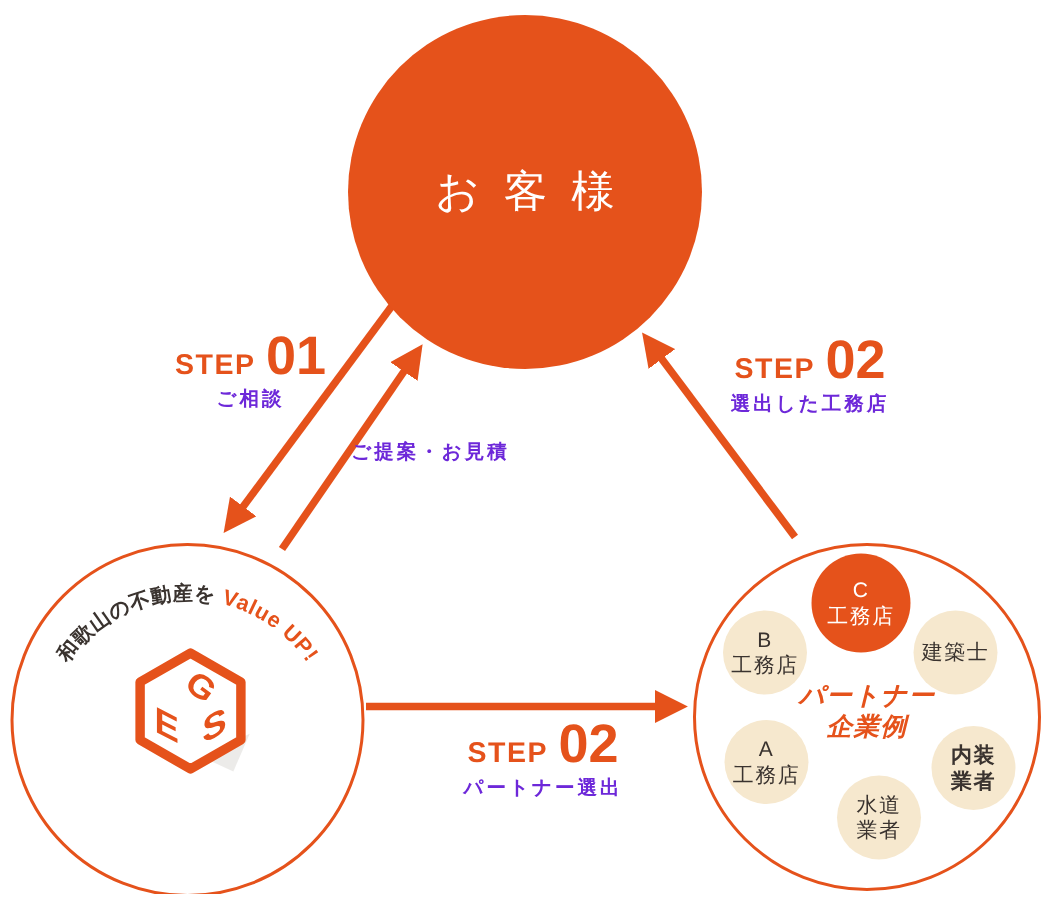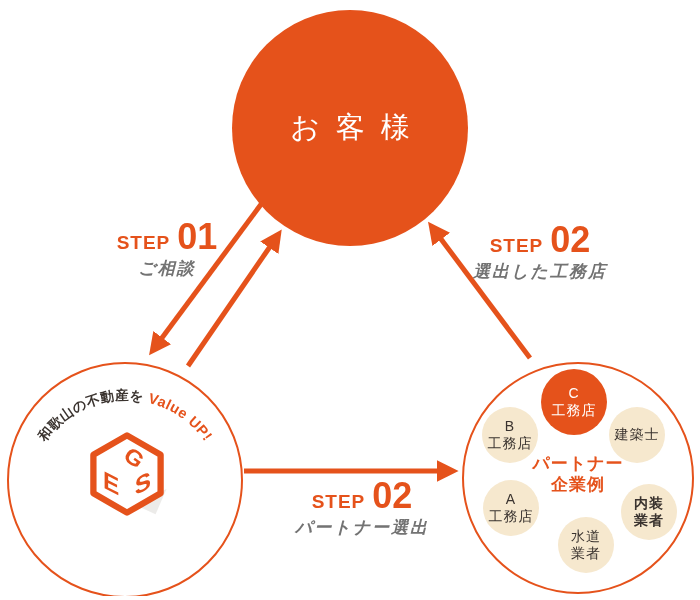--- a/index.html
+++ b/index.html
@@ -44,29 +44,29 @@
     font-size:14px;line-height:1.25;text-align:center;letter-spacing:1px;
   }
   .pc-c{left:77px;top:5px;width:66px;height:66px;background:#E5521B;color:#ffffff;}
   .pc-b{left:18px;top:43px;width:56px;height:56px;}
   .pc-architect{left:145px;top:43px;width:56px;height:56px;}
   .pc-a{left:19px;top:116px;width:56px;height:56px;}
   .pc-interior{left:157px;top:120px;width:56px;height:56px;font-weight:bold;}
   .pc-plumbing{left:94px;top:153px;width:56px;height:56px;}
   .partners-title{
     position:absolute;left:0;right:0;top:89px;text-align:center;
-    color:#E5521B;font-size:17px;font-weight:700;line-height:1.25;letter-spacing:1px;
+    color:#E5521B;font-size:17px;font-weight:700;line-height:1.25;letter-spacing:1px;font-style:italic;
   }
 
   
   .step{position:absolute;text-align:center;white-space:nowrap;transform:translateX(-50%);}
   .step-head{color:#E5521B;font-weight:700;line-height:1;}
   .step-word{font-size:19px;letter-spacing:1px;}
   .step-num{font-size:36px;margin-left:7px;}
-  .step-text{color:#737373;font-size:17px;font-weight:600;letter-spacing:2px;margin-top:3px;line-height:1.3;font-style:italic;}
+  .step-text{color:#6d28d9;font-size:13px;font-weight:600;letter-spacing:2px;margin-top:3px;line-height:1.3;}
   .step-text.bold{font-weight:700;}
   .step-1{left:167px;top:219px;}
   .step-2{left:362px;top:478px;}
   .step-3{left:287px;top:290px;}
   .step-4{left:540px;top:222px;}
 </style>
 </head>
 <body>
 
 <div class="canvas">
@@ -141,20 +141,21 @@
   </div>
 
   <div class="step step-1">
     <div class="step-head">
       <span class="step-word">STEP</span><span class="step-num">01</span>
     </div>
     <div class="step-text">ご相談</div>
   </div>
 
   <div class="step step-3">
+    <div class="step-text">ご提案・お見積</div>
   </div>
 
   <div class="step step-4">
     <div class="step-head">
       <span class="step-word">STEP</span><span class="step-num">02</span>
     </div>
     <div class="step-text bold">選出した工務店</div>
   </div>
 
   <div class="step step-2">

